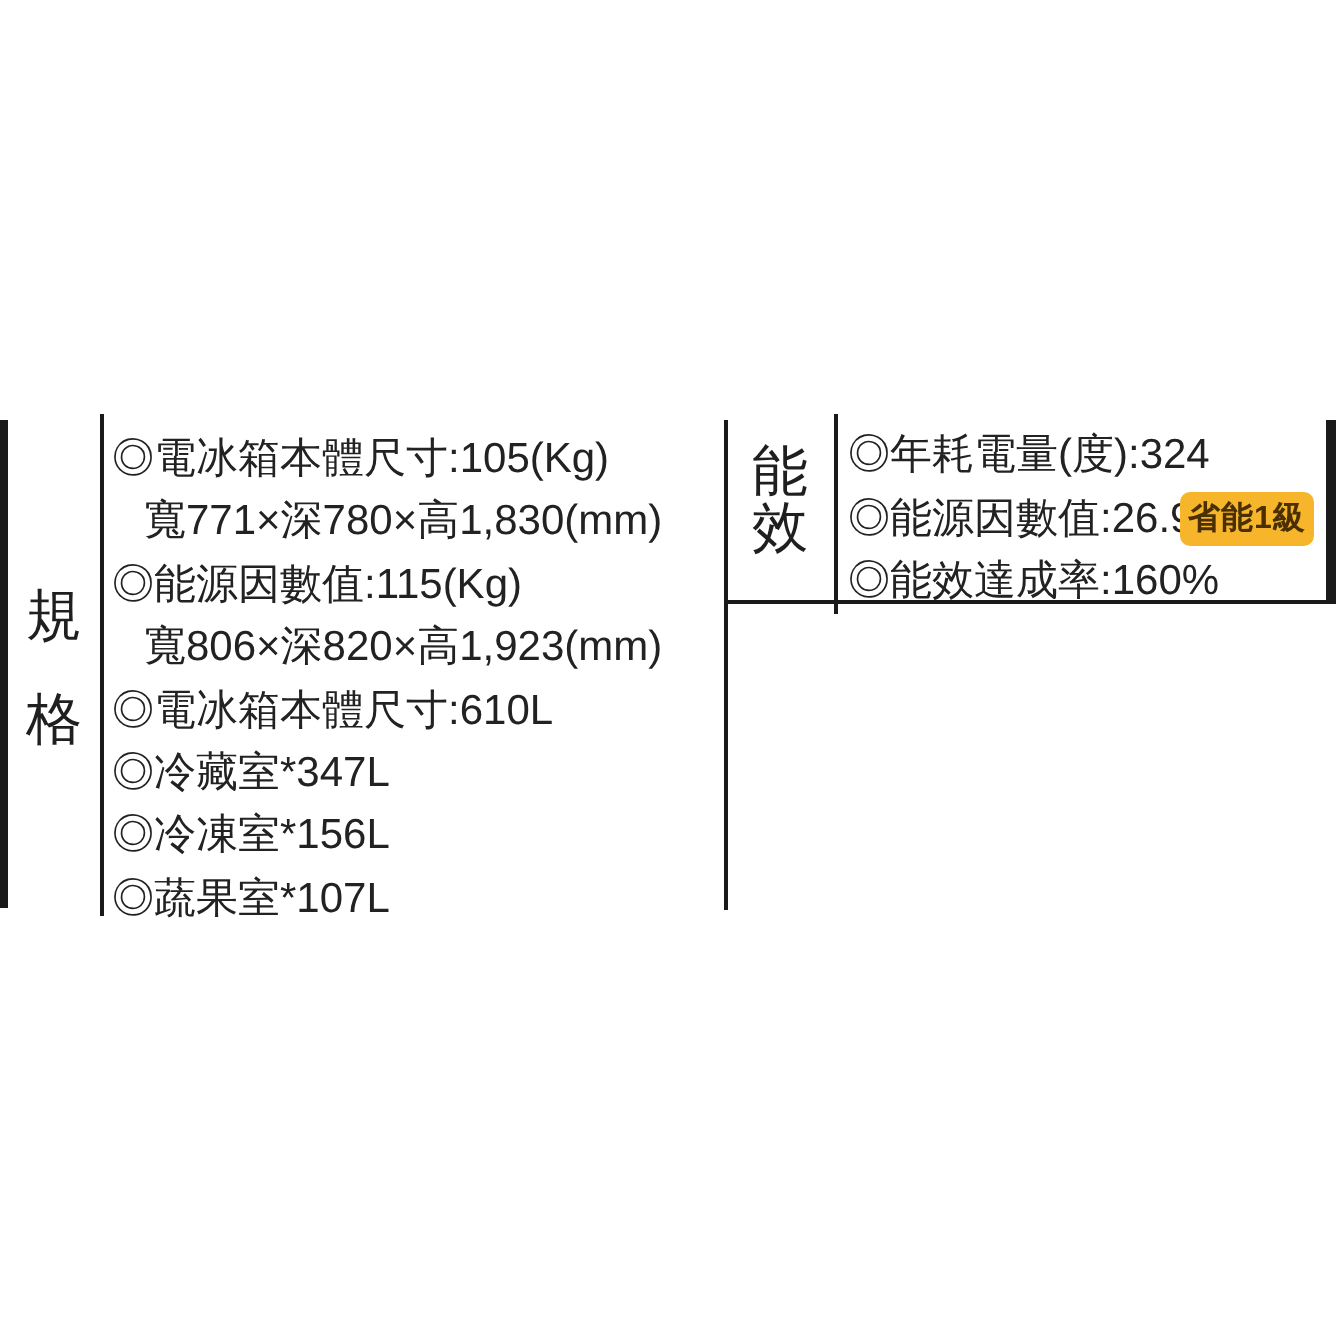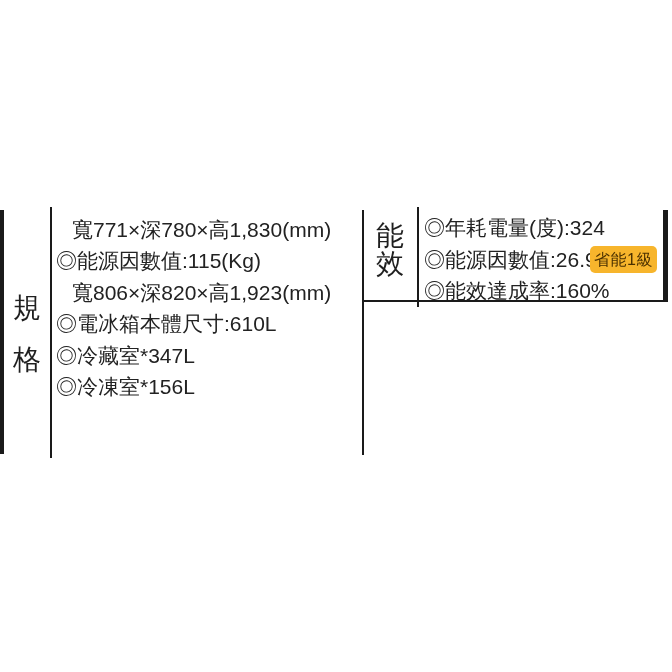--- a/index.html
+++ b/index.html
@@ -97,21 +97,21 @@
     background: #1a1a1a;
   }
   .energy-badge {
     position: absolute;
     left: 590px; top: 246px;
     height: 27px;
     padding: 0 4px;
     background: #f7b52c;
     color: #4a3000;
     font-size: 16px;
-    font-weight: normal;
+    font-weight: bold;
     line-height: 27px;
     border-radius: 5px;
     letter-spacing: 0.5px;
     white-space: nowrap;
   }
 </style>
 </head>
 <body>
 
 <div class="canvas">
@@ -119,26 +119,28 @@
   <div class="spec-outer-border"></div>
 
   <div class="spec-label">
     <span>規</span>
     <span>格</span>
   </div>
 
   <div class="spec-divider"></div>
 
   <div class="spec-rows">
+    <div class="row">◎電冰箱本體尺寸:105(Kg)</div>
     <div class="row indent">寬771×深780×高1,830(mm)</div>
     <div class="row">◎能源因數值:115(Kg)</div>
     <div class="row indent">寬806×深820×高1,923(mm)</div>
     <div class="row">◎電冰箱本體尺寸:610L</div>
     <div class="row">◎冷藏室*347L</div>
     <div class="row">◎冷凍室*156L</div>
+    <div class="row">◎蔬果室*107L</div>
   </div>
 
   <div class="energy-left-line"></div>
 
   <div class="energy-label">
     <span>能</span>
     <span>效</span>
   </div>
 
   <div class="energy-divider"></div>

